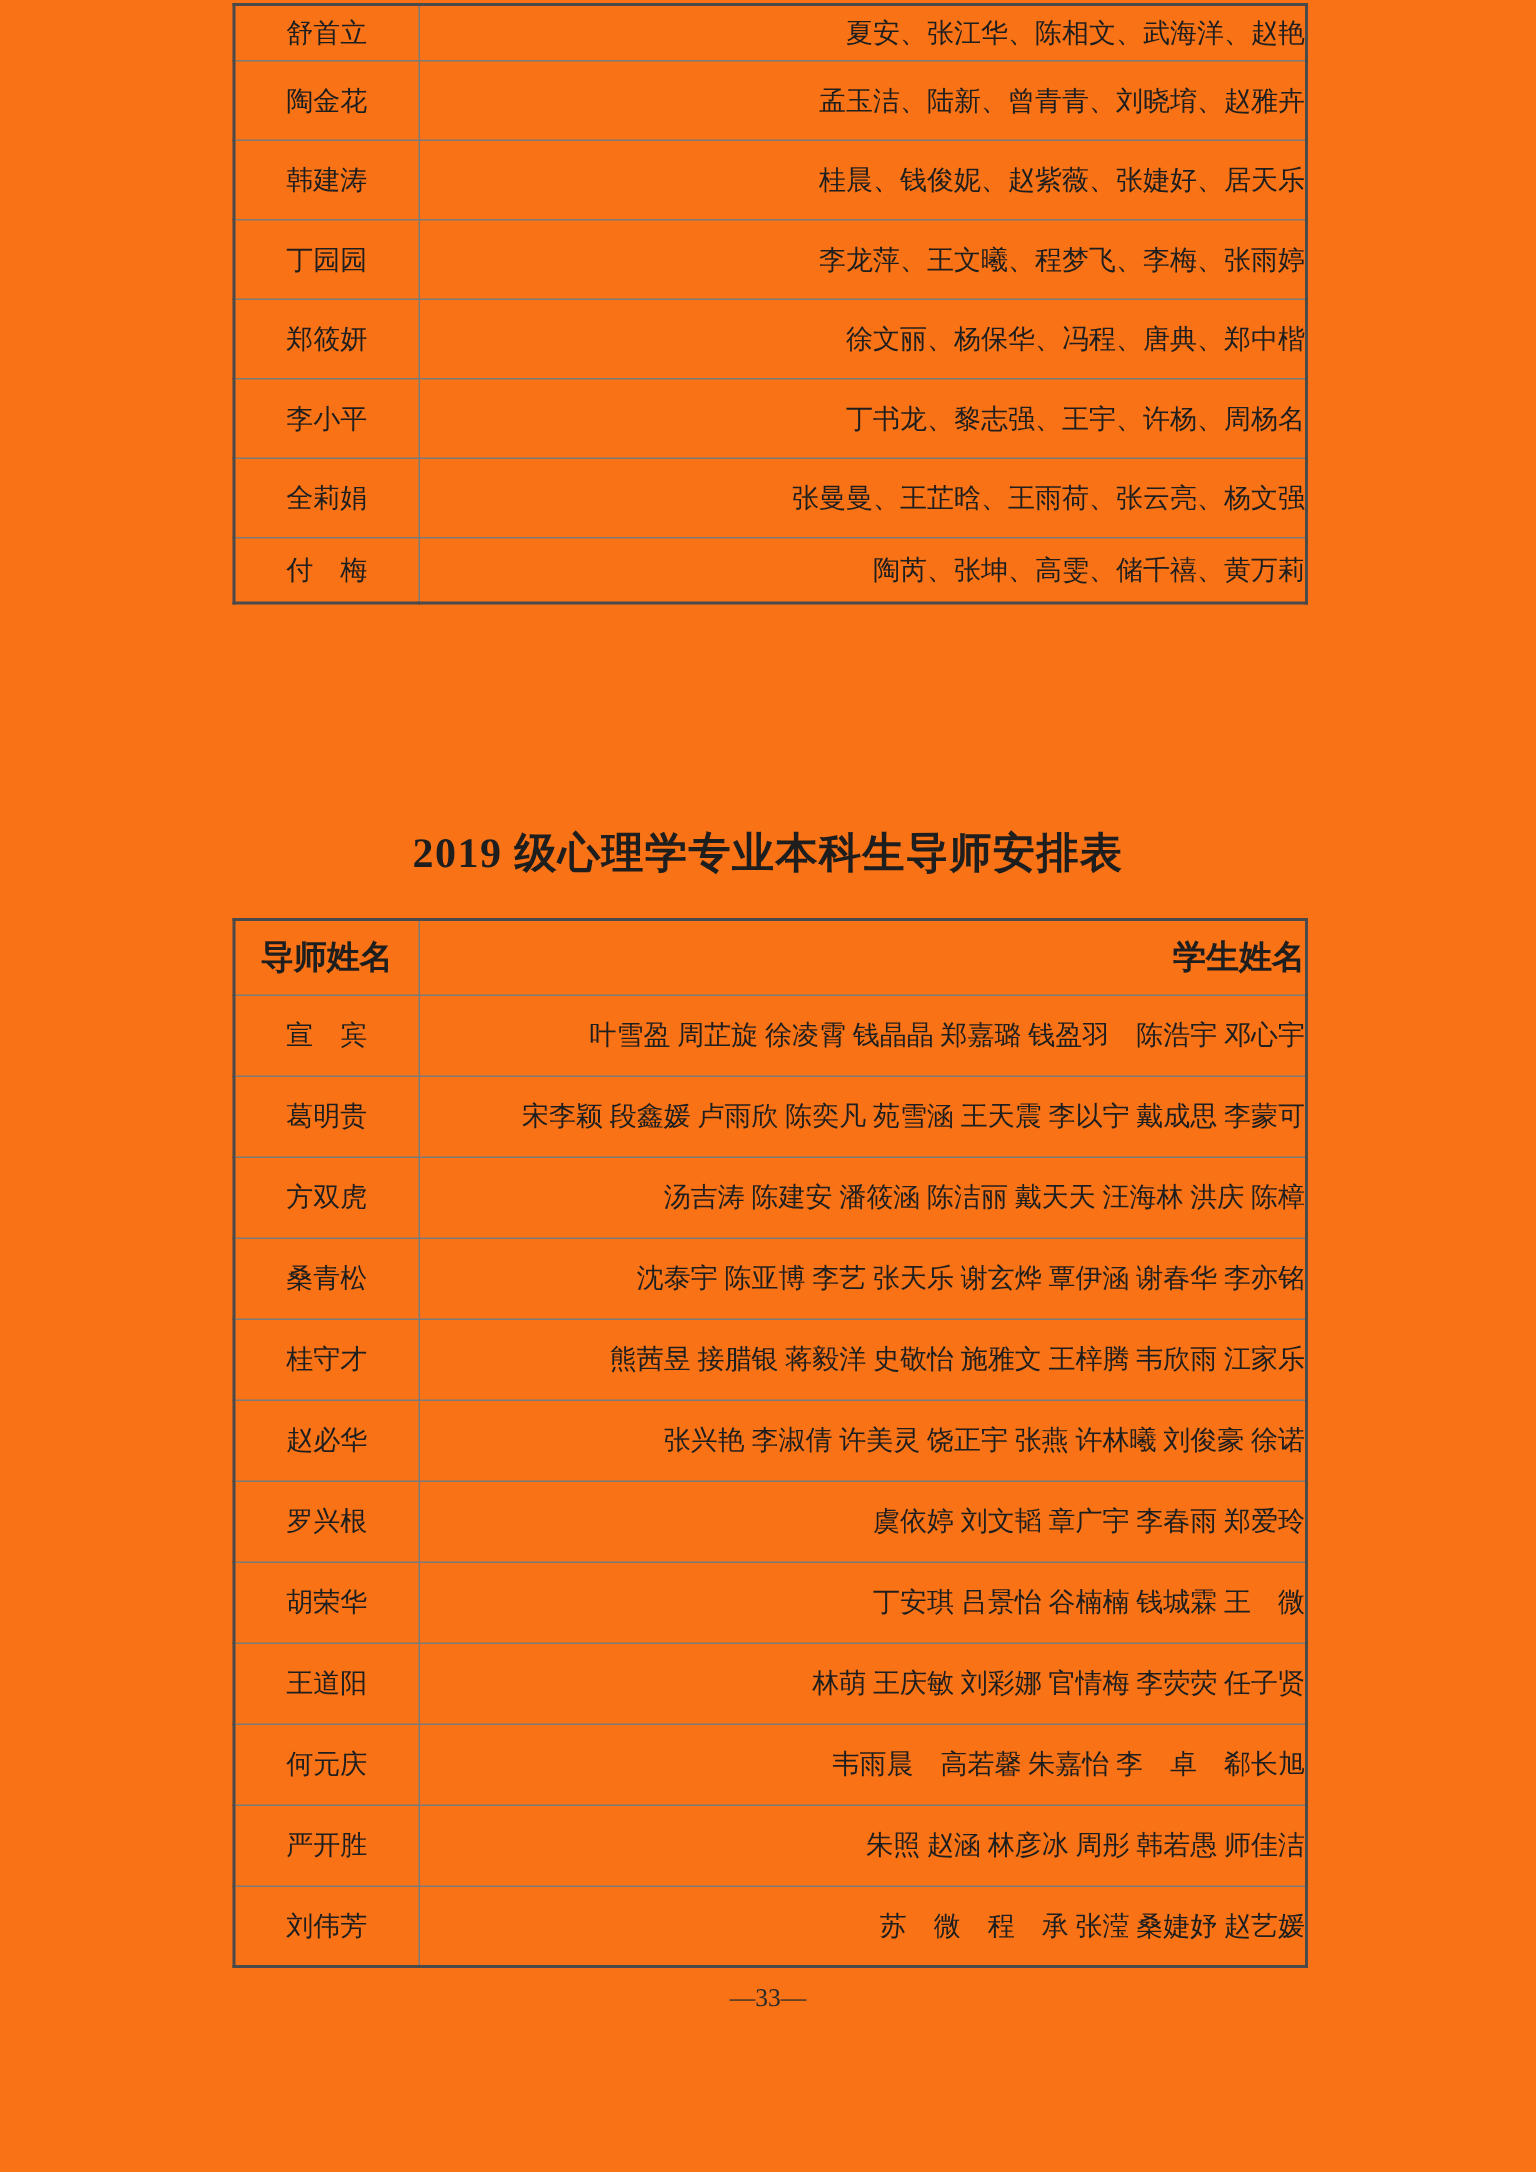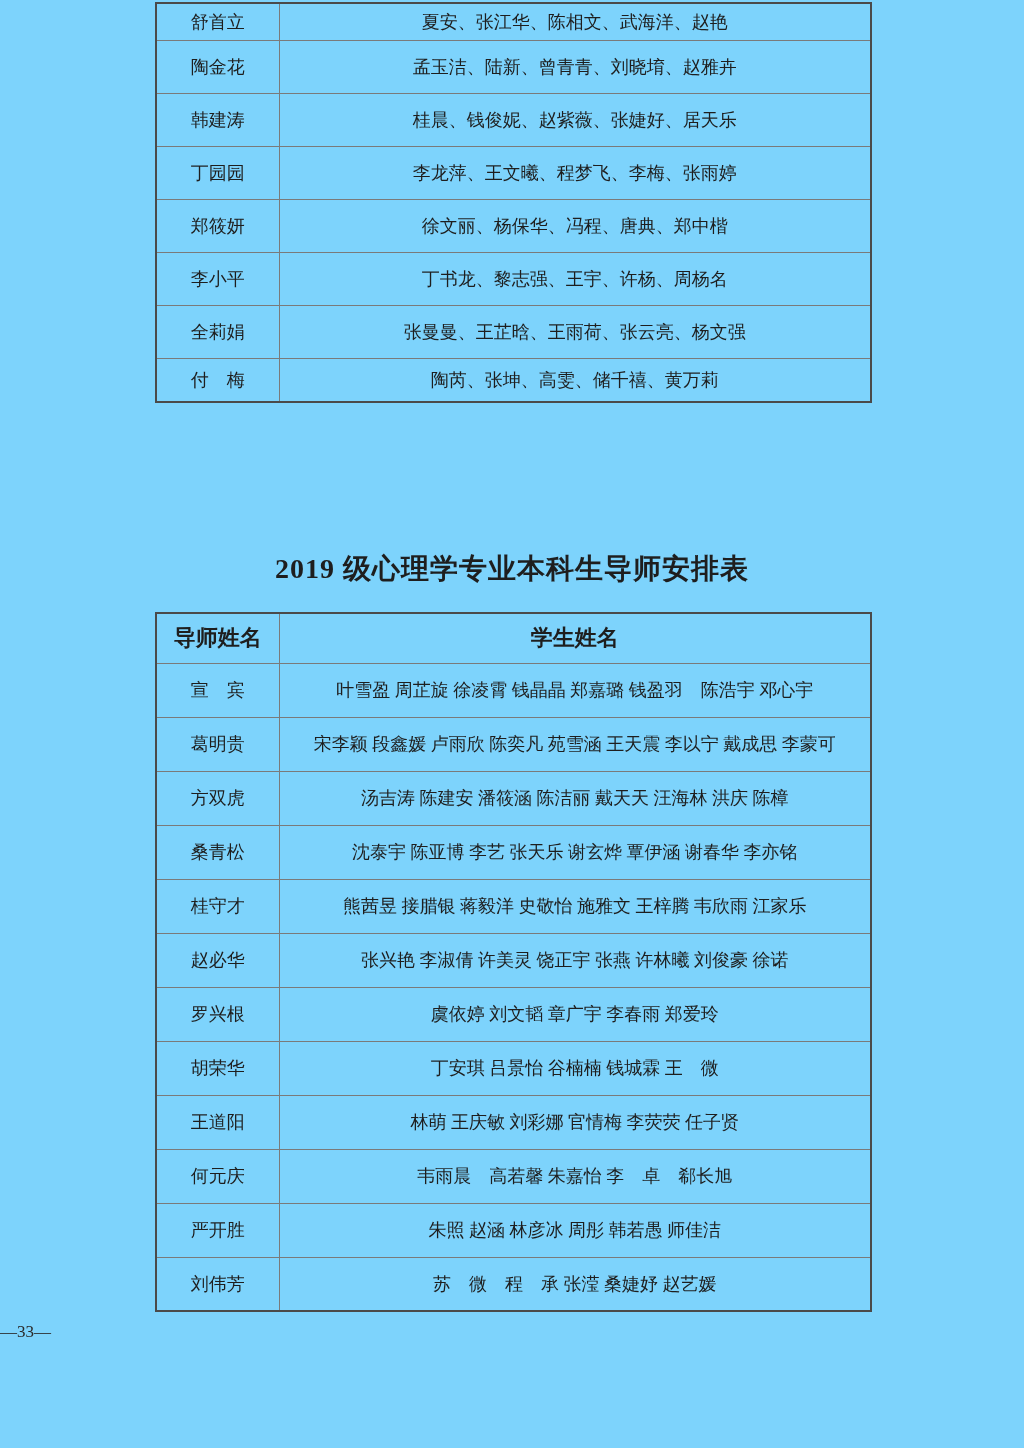--- a/index.html
+++ b/index.html
@@ -4,21 +4,21 @@
 <style>
   * { margin:0; padding:0; box-sizing:border-box; }
   html,body { background:#ffffff; }
   body {
     width:1024px; height:1448px;
     font-family:"Liberation Serif","DejaVu Serif",serif;
     color:#1e1e1e;
   }
   .page {
     position:relative; width:1024px; height:1448px;
-    background:#7dd3fc; overflow:hidden;
+    background:#f97316; overflow:hidden;
   }
   table.doc-table {
     position:absolute; left:155px; width:717px;
     border-collapse:collapse; table-layout:fixed;
     border:2px solid #4a4a4a;
   }
   table.doc-table td, table.doc-table th {
     border:1px solid #7a7a7a;
     vertical-align:middle;
     overflow:hidden;
@@ -29,32 +29,32 @@
   .t1 tr { height:53px; }
   .t1 tr.first-row { height:37px; }
   .t1 tr.last-row { height:44px; }
   .t2 { top:612px; }
   .t2 thead tr { height:50px; }
   .t2 tbody tr { height:54px; }
   td.advisor, th.advisor {
     text-align:center; font-size:18px; font-weight:normal;
   }
   td.students, th.students {
-    text-align:center; font-size:18px; font-weight:normal;
+    text-align:right; font-size:18px; font-weight:normal;
   }
   .t2 th { font-size:22px; font-weight:bold; }
   .doc-title {
     position:absolute; top:550px; left:0; width:1024px;
     text-align:center;
     font-size:28px; font-weight:bold;
     letter-spacing:1px;
   }
   .page-number {
     position:absolute; top:1322px; left:0; width:1024px;
-    font-size:17px; color:#2a2a2a;
+    text-align:center; font-size:17px; color:#2a2a2a;
   }
 </style>
 </head>
 <body>
 
 <div class="page">
 
   <table class="doc-table t1">
     <colgroup>
         <col class="advisor-col">

